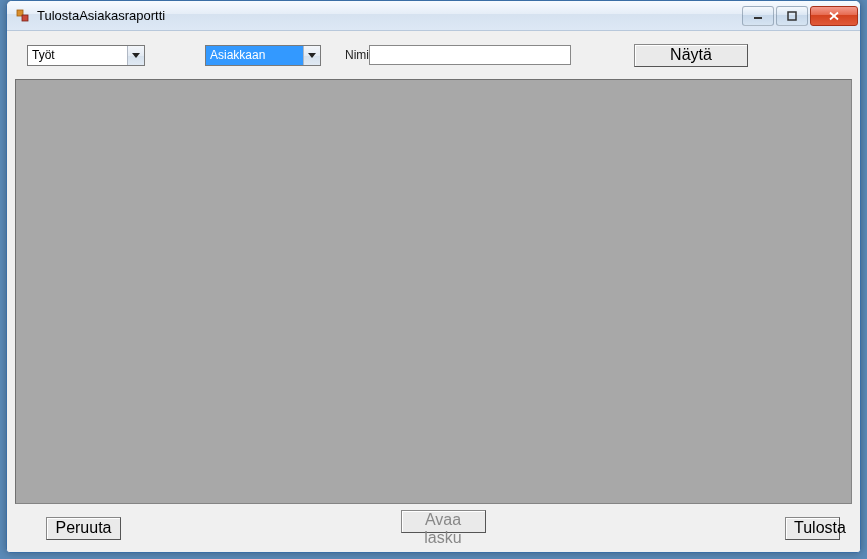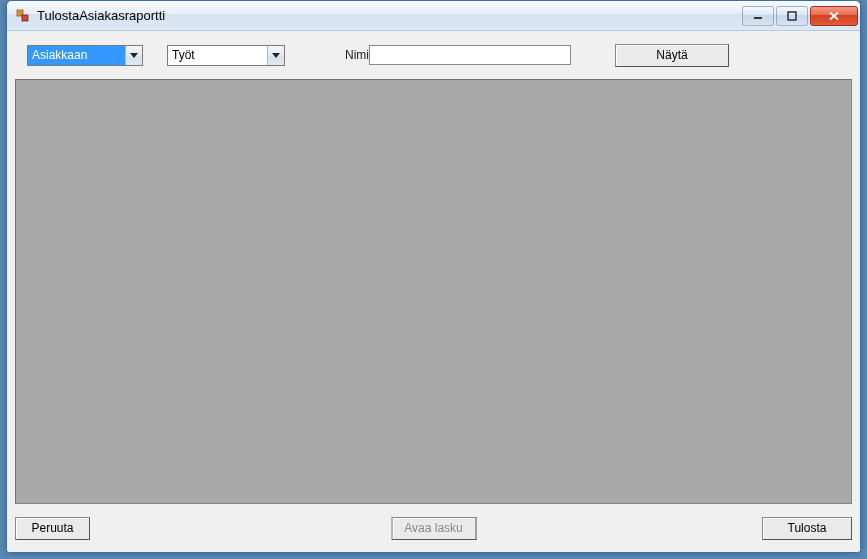--- a/index.html
+++ b/index.html
@@ -130,54 +130,55 @@
       border: 1px solid #888;
       border-top-color: #888;
       border-left-color: #888;
       padding: 0 3px;
       font-size: 12px;
       margin-right: 44px;
     }
     .btn {
       height: 23px;
       padding: 0 8px;
-      font-size: 12px;
+      font-size: 16px;
       background: #eaeaea;
       border: 1px solid #888;
       border-right-color:#555;
       border-bottom-color:#555;
       box-shadow: inset 1px 1px 0 #fff;
       cursor: pointer;
       font-family: inherit;
       color: #000;
+      margin-left: 19px;
     }
     .btn:disabled {
       color: #888;
       cursor: default;
     }
     .btn-nayta { width: 114px; }
     .grid-area {
       flex: 1;
       margin: 0 8px;
       background: #a8a8a8;
       border: 1px solid #848484;
       border-top-color: #707070;
       border-left-color:#707070;
     }
     .bottom-row {
       height: 48px;
       display: flex;
       align-items: center;
-      padding: 0 8px;
+      padding: 0 20px;
       justify-content: space-between;
       gap: 48px;
     }
     .btn-peruuta { width: 75px; }
     .btn-avaa   { width: 85px; }
-    .btn-tulosta{ width: 90px; }
+    .btn-tulosta{ width: 55px; }
     .bottom-center { position:absolute; left:50%; transform:translateX(-50%);}
   </style>
 </head>
 <body>
 
 <div class="window">
 
   <div class="titlebar">
     <span class="app-icon">
       <svg width="14" height="14">
@@ -203,38 +204,38 @@
           <line x1="10" y1="1.5" x2="2" y2="8.5" stroke="#fff" stroke-width="1.8"></line>
         </svg>
       </div>
     </div>
   </div>
 
   <div class="client-area">
 
     <div class="toolbar-row">
 
+      <div class="combo combo2">
+        <span class="combo-text">Työt</span>
+        <span class="combo-arrow">
+          <svg width="8" height="5">
+              <polygon points="0,0 8,0 4,5" fill="#222"></polygon>
+            </svg>
+        </span>
+      </div>
+
       <div class="combo combo1">
         <span class="combo-text selected">Asiakkaan</span>
         <span class="combo-arrow">
           <svg width="8" height="5">
               <polygon points="0,0 8,0 4,5" fill="#222"></polygon>
             </svg>
         </span>
       </div>
 
-      <div class="combo combo2">
-        <span class="combo-text">Työt</span>
-        <span class="combo-arrow">
-          <svg width="8" height="5">
-              <polygon points="0,0 8,0 4,5" fill="#222"></polygon>
-            </svg>
-        </span>
-      </div>
-
       <span class="label-nimi">Nimi</span>
 
       <input type="text" class="text-input" value="" style="">
 
       <button class="btn btn-nayta">Näytä</button>
 
     </div>
 
     <div class="grid-area"></div>
 

